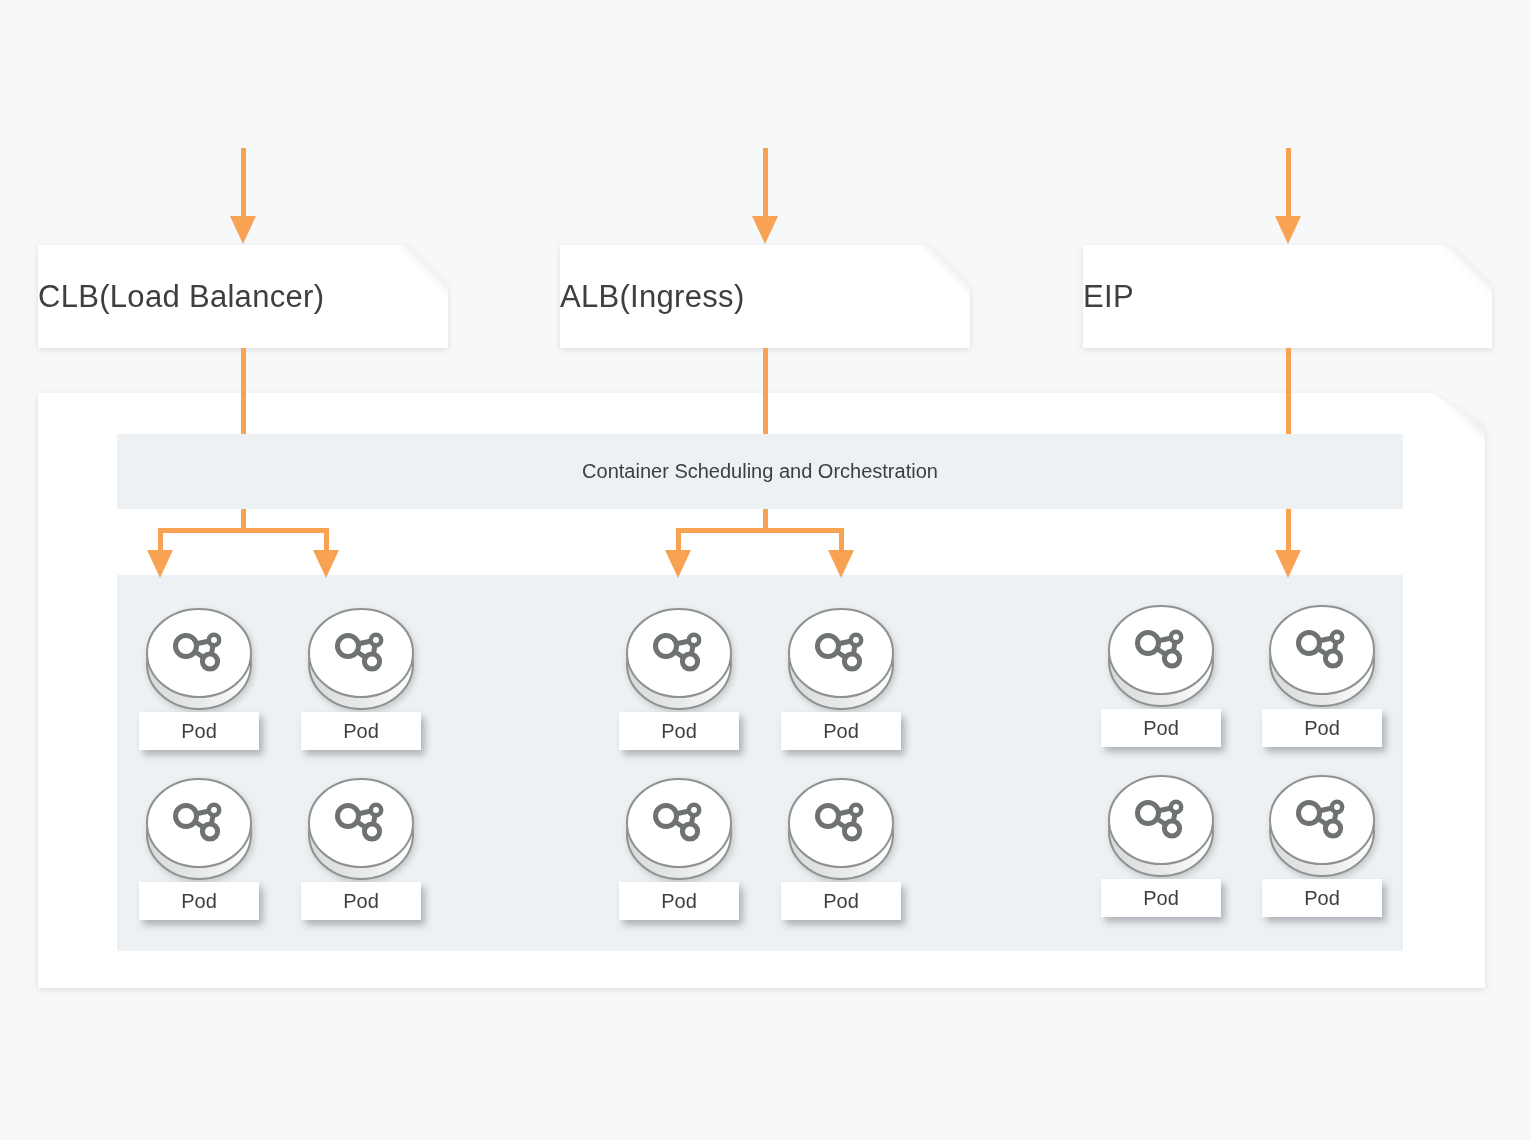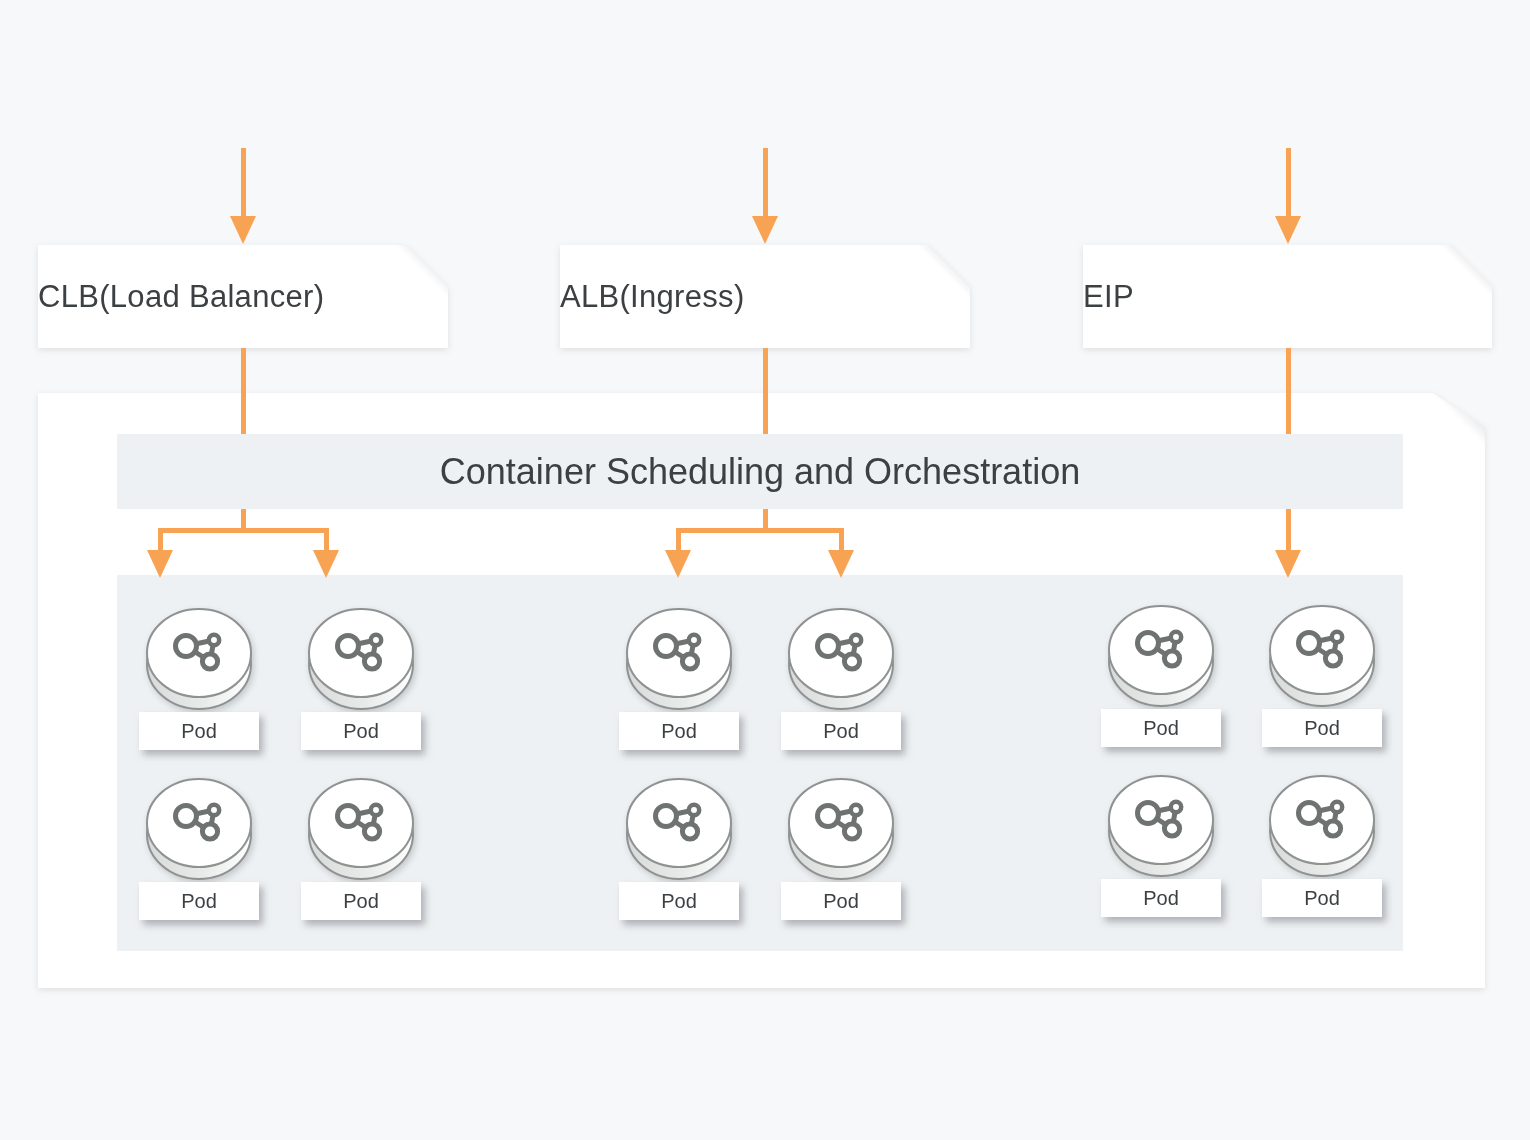--- a/index.html
+++ b/index.html
@@ -24,21 +24,21 @@
 
   
   .box-clb{left:38px;top:245px;width:410px;height:103px}
   .box-alb{left:560px;top:245px;width:410px;height:103px}
   .box-eip{left:1083px;top:245px;width:409px;height:103px}
 
   
   .cluster{left:38px;top:393px;width:1447px;height:595px}
   .banner{position:absolute;left:117px;top:434px;width:1286px;height:75px;
     background:var(--panel-gray);display:flex;align-items:center;justify-content:center;z-index:3}
-  .banner-label{font-size:36px;color:var(--text-dark)}
+  .banner-label{font-size:20px;color:var(--text-dark)}
   .pods-panel{position:absolute;left:117px;top:575px;width:1286px;height:376px;
     background:var(--panel-gray);z-index:2}
 
   
   .vline{position:absolute;width:5px;background:var(--accent-orange);z-index:4}
   .hline{position:absolute;height:5px;background:var(--accent-orange);z-index:4}
   .ahead{position:absolute;width:0;height:0;border-left:13px solid transparent;
     border-right:13px solid transparent;border-top:28px solid var(--accent-orange);z-index:4}
 
   

